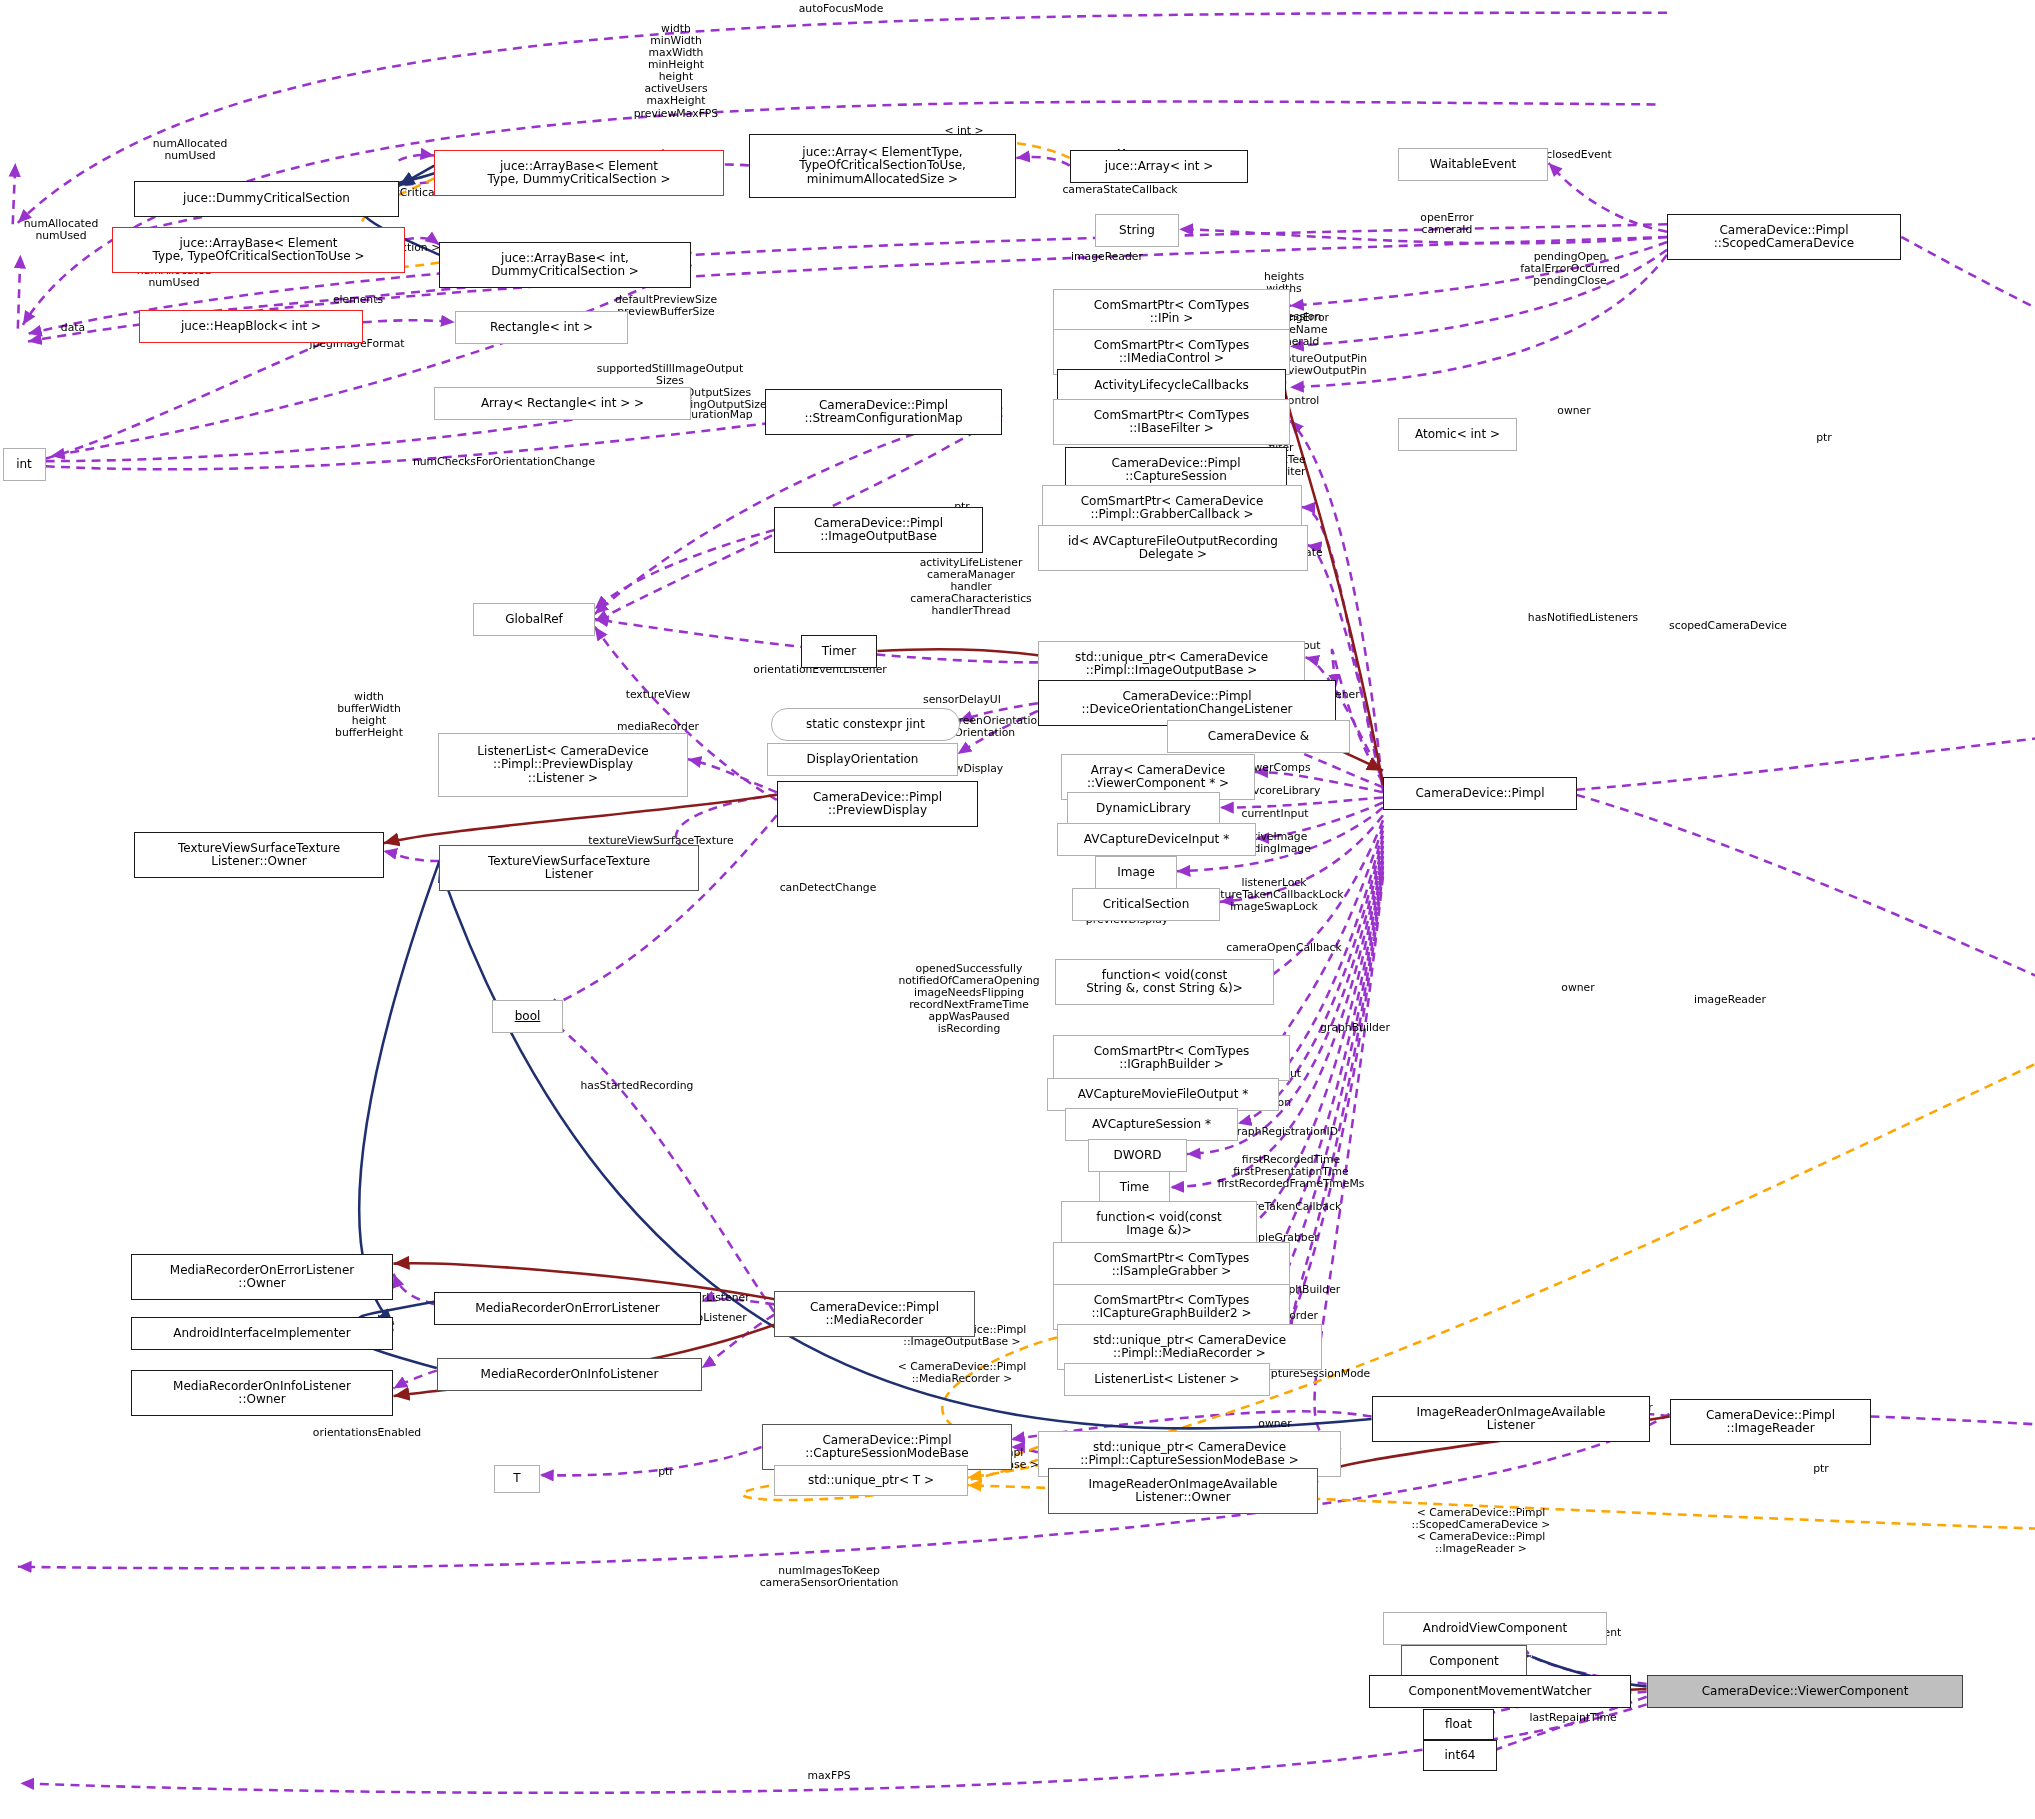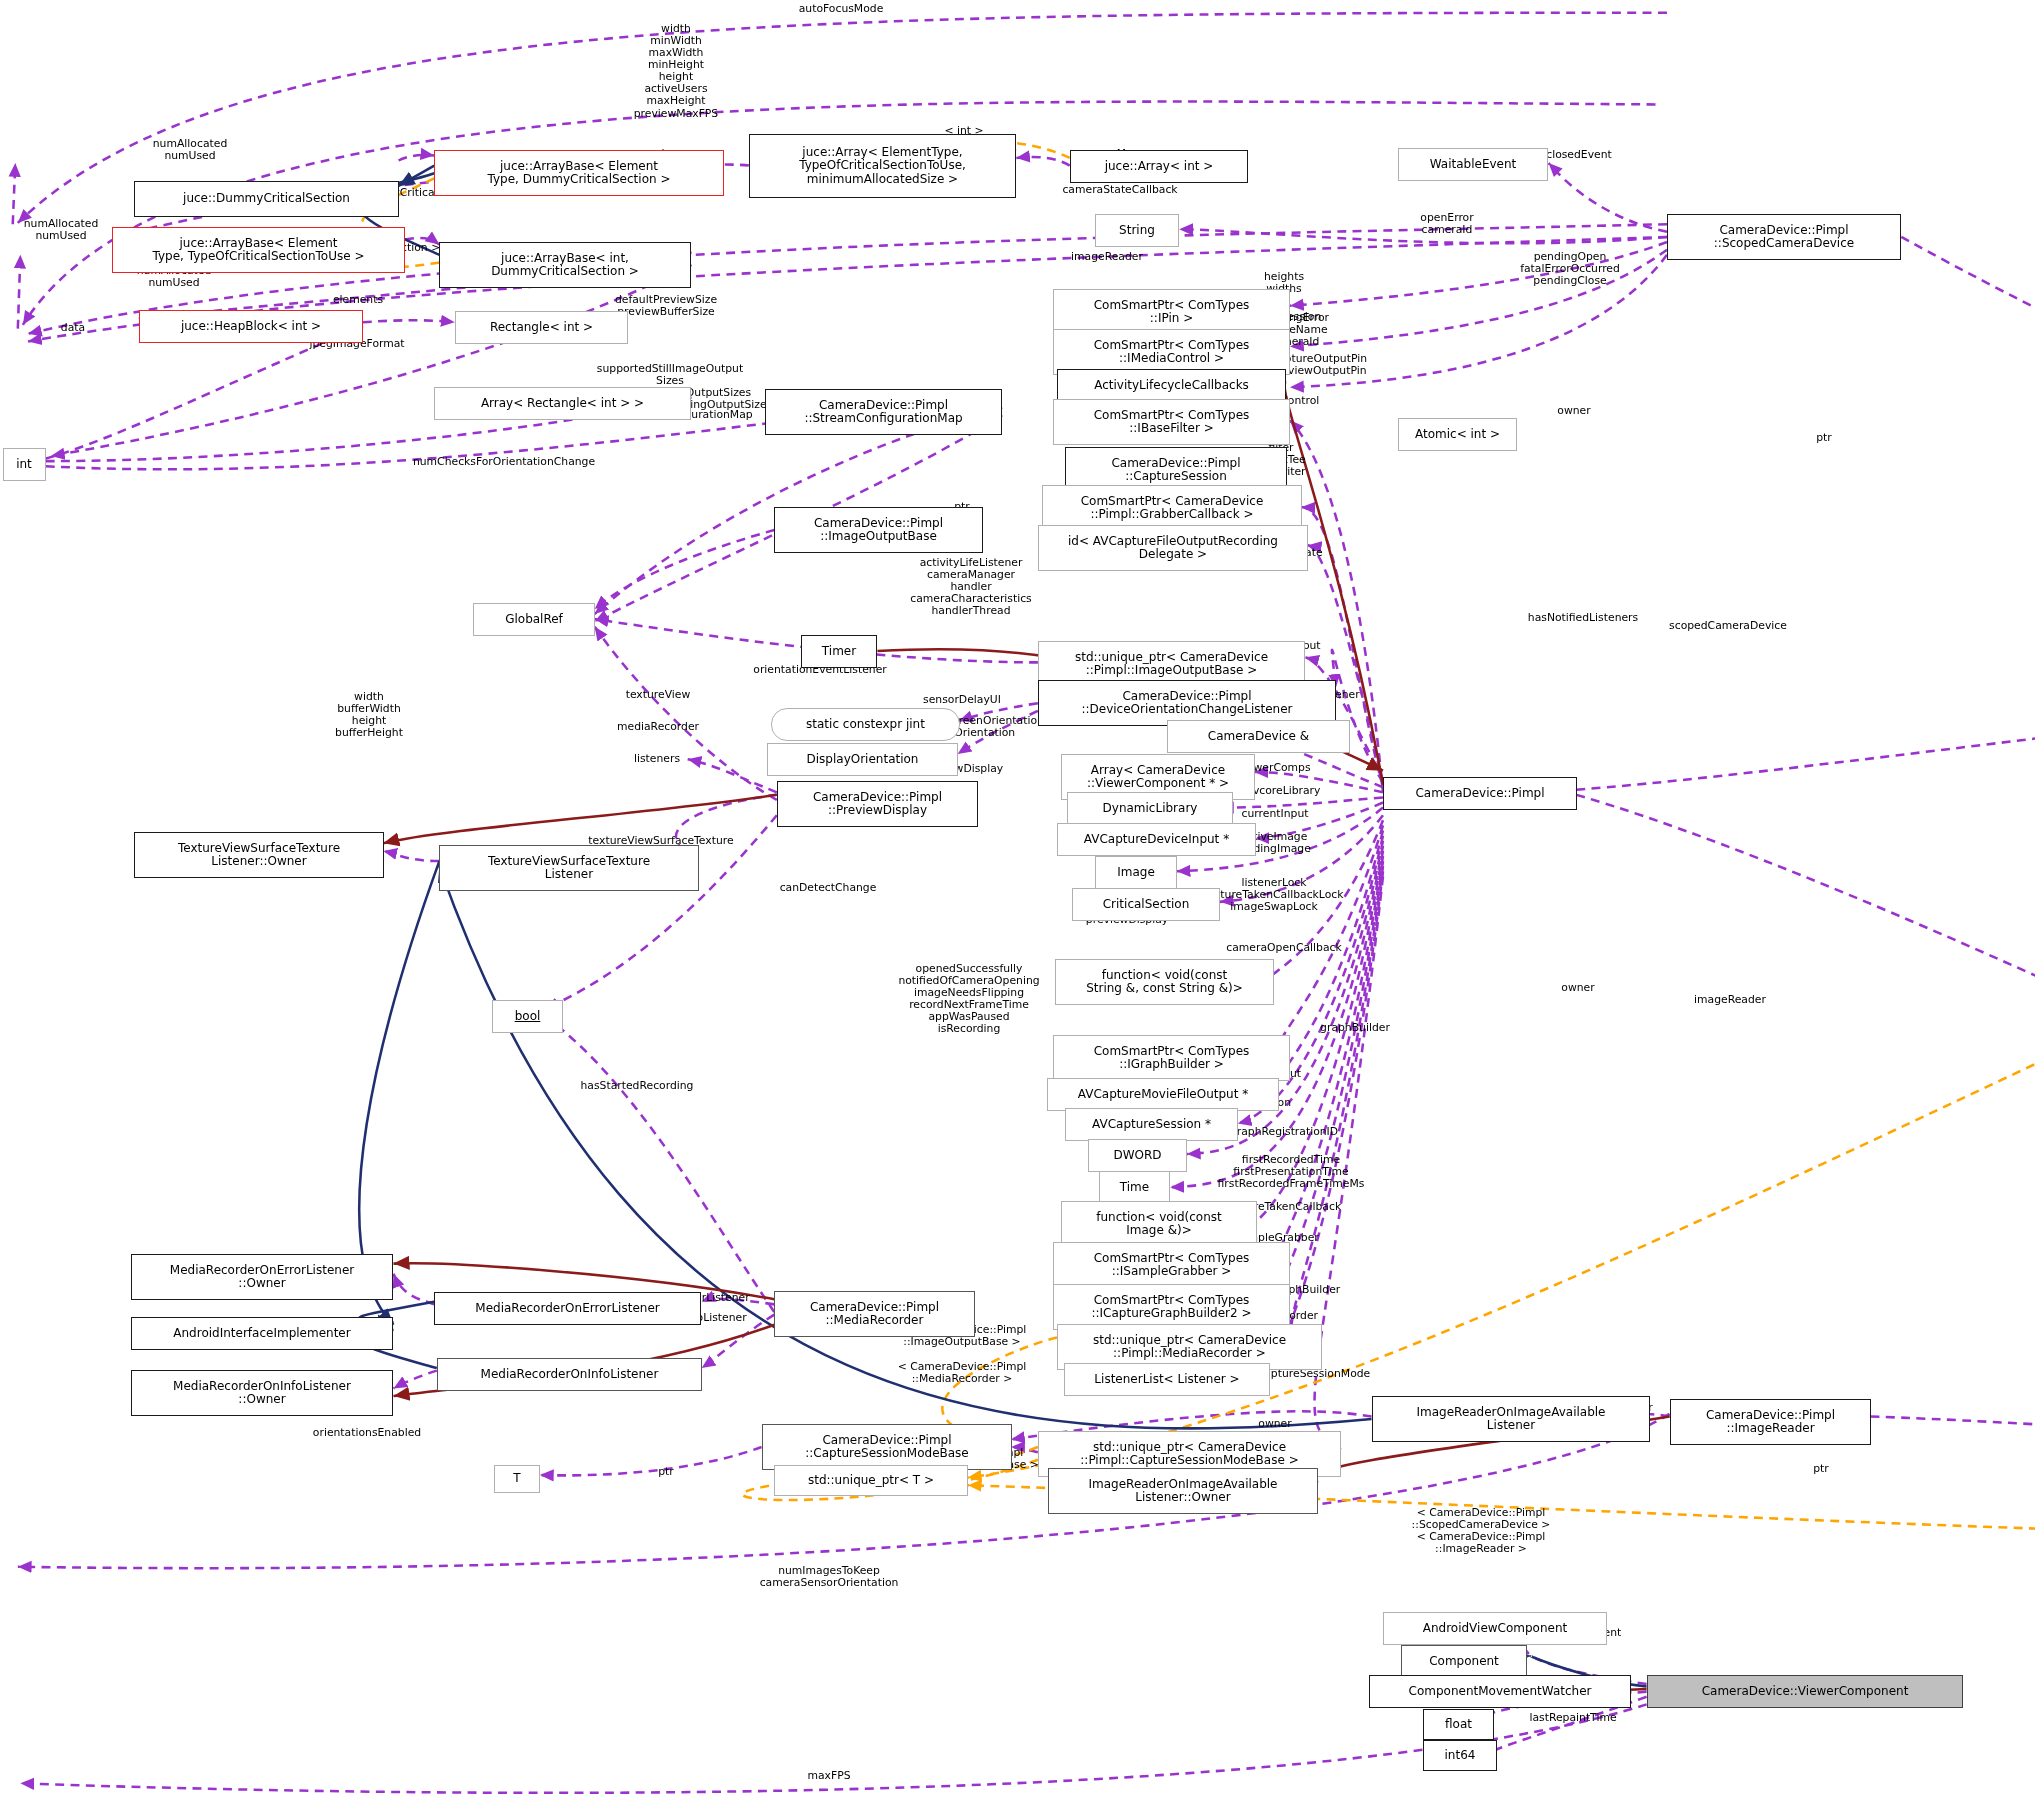--- a/index.html
+++ b/index.html
@@ -219,27 +219,30 @@
 ::StreamConfigurationMap</div>
     <div class="node n-black" style="left: 774px; top: 507px; width: 209px; min-height: 46px;">CameraDevice::Pimpl
 ::ImageOutputBase</div>
     <div class="node n-grey" style="left: 473px; top: 603px; width: 122px; min-height: 33px;">GlobalRef</div>
     <div class="node n-black" style="left: 801px; top: 635px; width: 76px; min-height: 33px;">Timer</div>
     <div class="node n-grey" style="left: 1038px; top: 641px; width: 267px; min-height: 46px;">std::unique_ptr&lt; CameraDevice
 ::Pimpl::ImageOutputBase &gt;</div>
     <div class="node n-black" style="left: 1038px; top: 680px; width: 298px; min-height: 46px;">CameraDevice::Pimpl
 ::DeviceOrientationChangeListener</div>
     <div class="node n-grey" style="left: 771px; top: 708px; width: 189px; min-height: 33px; border-radius: 16px;">static constexpr jint</div>
+    <div class="node n-grey" style="left: 438px; top: 733px; width: 250px; min-height: 64px;">ListenerList&lt; CameraDevice
+::Pimpl::PreviewDisplay
+::Listener &gt;</div>
     <div class="node n-grey" style="left: 767px; top: 743px; width: 191px; min-height: 33px;">DisplayOrientation</div>
     <div class="node n-grey" style="left: 1119px; top: 720px; width: 183px; min-height: 33px; margin-left: 48px;">CameraDevice &amp;</div>
     <div class="node n-grey" style="left: 1061px; top: 754px; width: 194px; min-height: 46px;">Array&lt; CameraDevice
 ::ViewerComponent * &gt;</div>
     <div class="node n-black" style="left: 777px; top: 781px; width: 201px; min-height: 46px;">CameraDevice::Pimpl
 ::PreviewDisplay</div>
-    <div class="node n-grey" style="left: 1067px; top: 792px; width: 166px; min-height: 33px;">DynamicLibrary</div>
+    <div class="node n-grey" style="left: 1067px; top: 792px; width: 153px; min-height: 33px;">DynamicLibrary</div>
     <div class="node n-black" style="left: 1383px; top: 777px; width: 194px; min-height: 33px;">CameraDevice::Pimpl</div>
     <div class="node n-grey" style="left: 1057px; top: 823px; width: 199px; min-height: 33px;">AVCaptureDeviceInput *</div>
     <div class="node n-black" style="left: 134px; top: 832px; width: 250px; min-height: 46px;">TextureViewSurfaceTexture
 Listener::Owner</div>
     <div class="node n-dark" style="left: 439px; top: 845px; width: 260px; min-height: 46px;">TextureViewSurfaceTexture
 Listener</div>
     <div class="node n-grey" style="left: 1095px; top: 856px; width: 82px; min-height: 33px;">Image</div>
     <div class="node n-grey" style="left: 1072px; top: 888px; width: 148px; min-height: 33px;">CriticalSection</div>
     <div class="node n-grey" style="left: 492px; top: 1000px; width: 71px; min-height: 33px; text-decoration: underline;">bool</div>
     <div class="node n-grey" style="left: 1055px; top: 959px; width: 219px; min-height: 46px;">function&lt; void(const

